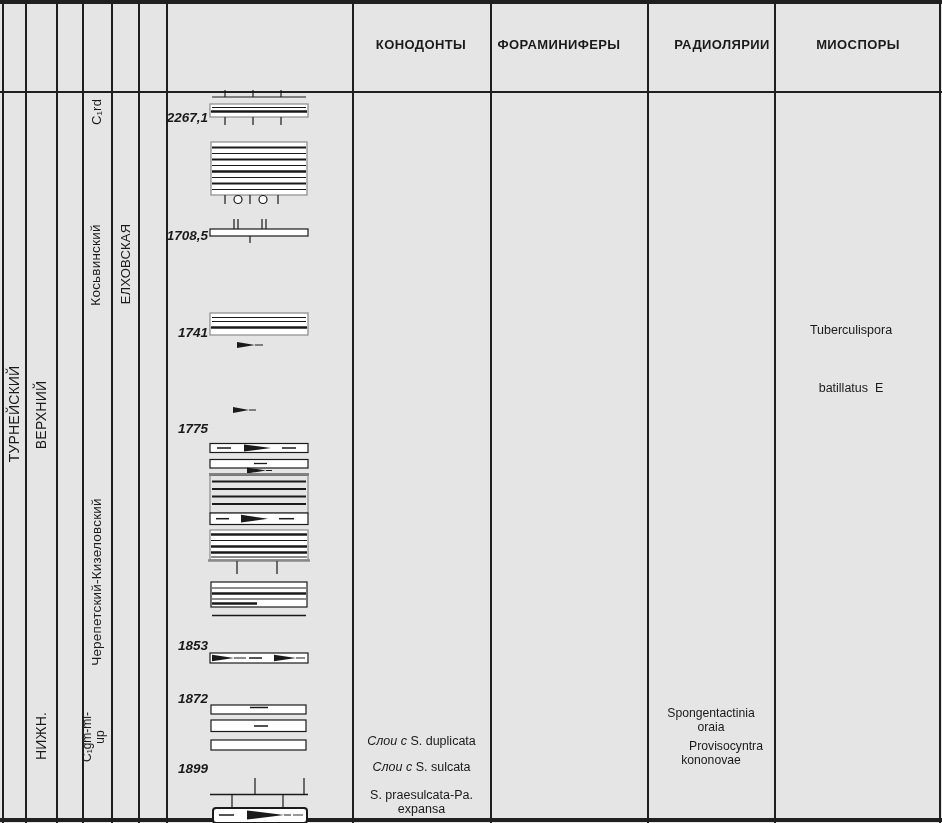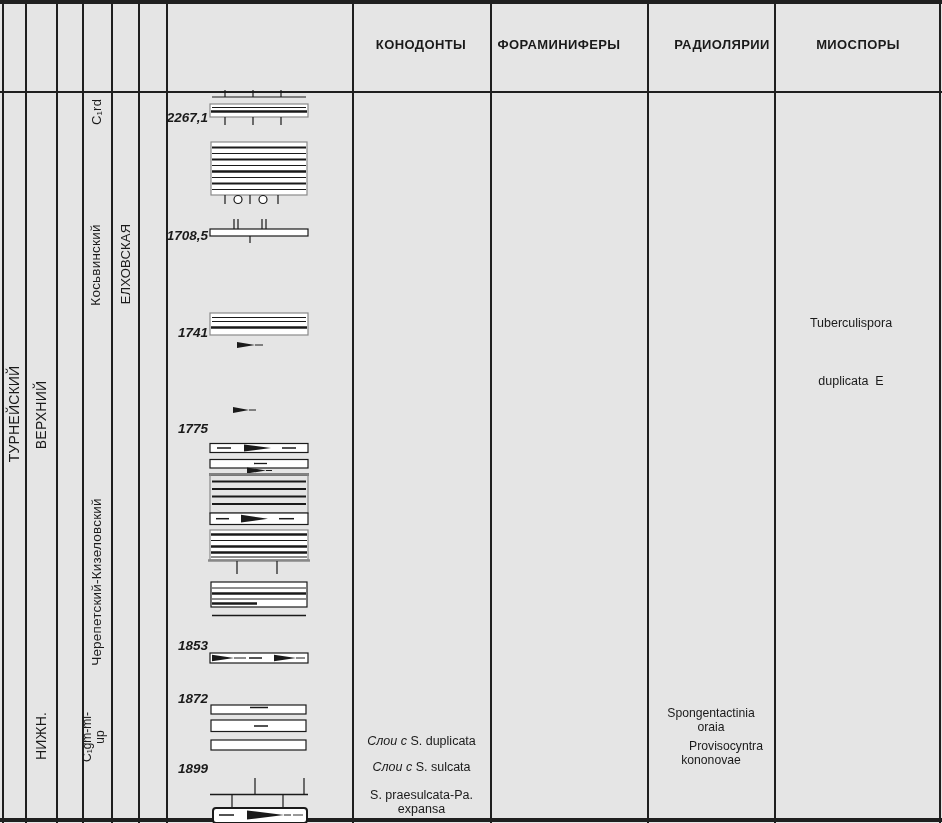--- a/index.html
+++ b/index.html
@@ -82,23 +82,23 @@
     <div>expansa</div>
   </div>
 
   <div class="zone-block" style="left:648px; width:126px; top:706px; font-size:12.2px">
     <div>Spongentactinia</div>
     <div>oraia</div>
     <div class="sp">Provisocyntra</div>
     <div>kononovae</div>
   </div>
 
-  <div class="zone-block" style="left:775px; width:152px; top:275px; line-height:1.55; white-space:pre">
+  <div class="zone-block" style="left:775px; width:152px; top:282px; line-height:1.55; white-space:pre">
     <div>Tuberculispora</div>
-    <div>duplicata  E</div>
+    <div>batillatus  E</div>
   </div>
 
   <svg class="litho" width="942" height="823" viewBox="0 0 942 823" fill="none" stroke="#1a1a1a" stroke-width="1.2">
 
     <g>
       <path d="M212,97 H306"></path>
       <path d="M225,90 V97 M253,90 V97 M281,90 V97"></path>
       <rect x="210" y="104" width="98" height="13" stroke="#8a8a8a" fill="#fff"></rect>
       <path d="M212,107.5 H306" stroke-width="1"></path>
       <path d="M211,111.5 H307" stroke-width="2.6"></path>

